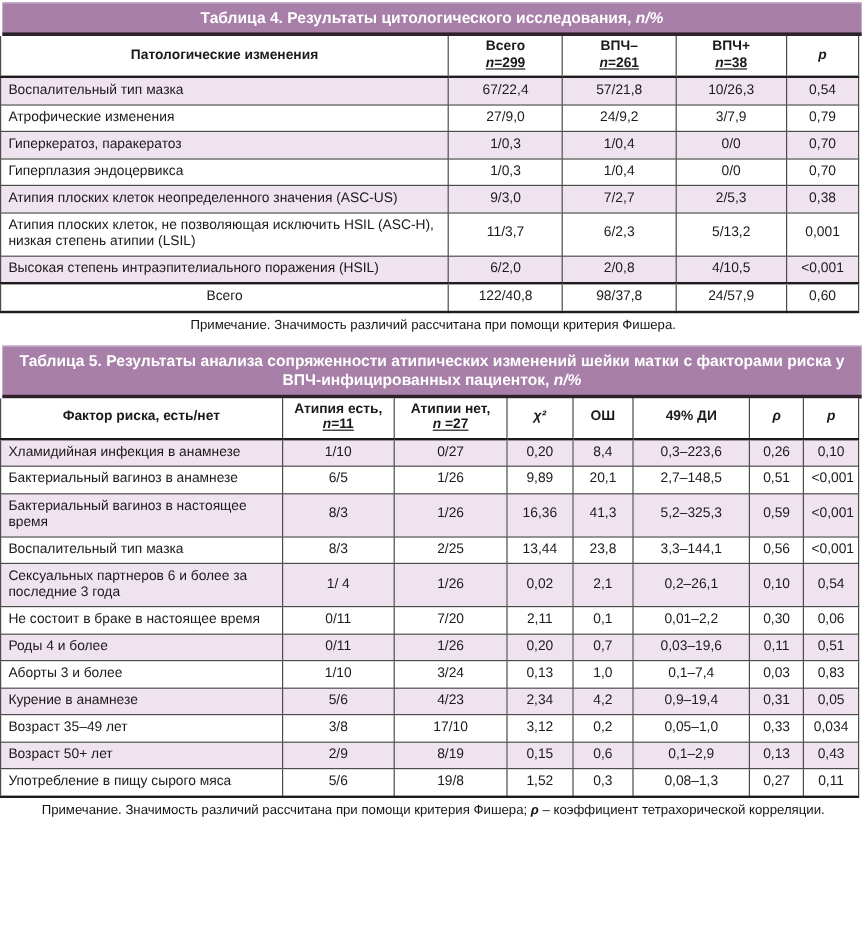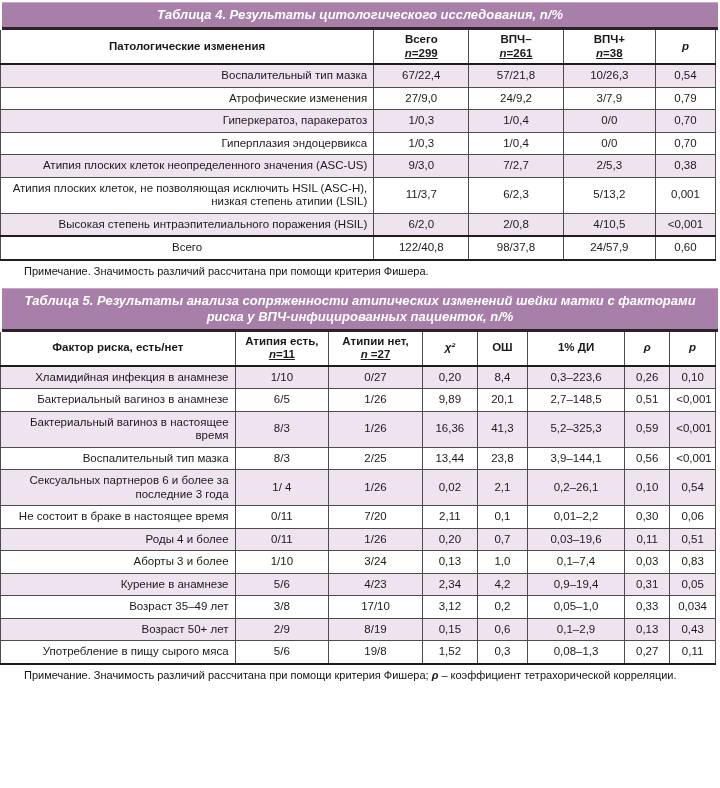--- a/index.html
+++ b/index.html
@@ -14,21 +14,20 @@
     margin:2px 2px 0 2px;
     background:#a77fa8;
     border-top:1px solid #c9a6c9;
     border-bottom:3px solid #2d2228;
     color:#fff;
     font-weight:bold;
     font-size:13px;
     line-height:16px;
     text-align:center;
     padding:4px 14px;
-    font-style:italic;
   }
   .band .suffix{display:inline-block;}
   .band .suffix::first-letter{font-style:italic;}
   table{
     border-collapse:collapse;
     table-layout:fixed;
     width:716px;
     margin:0 0;
     font-size:11.5px;
     line-height:13.5px;
@@ -47,31 +46,32 @@
     border-top:none;
     padding:3px 4px;
   }
   .hl{display:block;}
   .it{font-style:italic;}
   .hsub{display:block;font-weight:bold;text-decoration:underline;}
   .hsub::first-letter{font-style:italic;}
   .hsub:empty{display:none;}
   tbody tr:nth-child(odd) td{background:#f0e3f0;}
   tbody tr:nth-child(even) td{background:#fff;}
-  .label-cell{text-align:right;}
+  .label-cell{text-align:left;}
   .value-cell{text-align:center;}
   tfoot td{background:#fff;border-top:2px solid #1c1c1c;}
   tfoot .label-cell{text-align:center;}
   table.t-outer{border-top:none;}
   .tbl-wrap table{border-bottom:2px solid #1c1c1c;}
   .note{
     font-size:11px;
     line-height:13px;
-    margin:4px 4px 10px 24px;
+    margin:4px 4px 10px 6px;
     color:#141414;
+    text-align:center;
   }
   .note i{font-weight:bold;}
 </style>
 </head>
 <body>
 
 <div class="section">
   <div class="band"><span>Таблица 4. Результаты цитологического исследования,</span> <span class="suffix">n/%</span></div>
   <div class="tbl-wrap">
   <table class="t-outer">
@@ -196,21 +196,21 @@
               <span class="hl">Атипии нет,</span>
               <span class="hsub">n =27</span>
             </th>
         <th>
               <span class="hl it">χ²</span>
             </th>
         <th>
               <span class="hl">ОШ</span>
             </th>
         <th>
-              <span class="hl">1% ДИ</span>
+              <span class="hl">49% ДИ</span>
             </th>
         <th>
               <span class="hl it">ρ</span>
             </th>
         <th>
               <span class="hl it">p</span>
             </th>
       </tr>
     </thead>
     <tbody>
@@ -243,21 +243,21 @@
             <td class="value-cell">5,2–325,3</td>
             <td class="value-cell">0,59</td>
             <td class="value-cell">&lt;0,001</td>
           </tr>
           <tr>
             <td class="label-cell">Воспалительный тип мазка</td>
             <td class="value-cell">8/3</td>
             <td class="value-cell">2/25</td>
             <td class="value-cell">13,44</td>
             <td class="value-cell">23,8</td>
-            <td class="value-cell">3,9–144,1</td>
+            <td class="value-cell">3,3–144,1</td>
             <td class="value-cell">0,56</td>
             <td class="value-cell">&lt;0,001</td>
           </tr>
           <tr>
             <td class="label-cell">Сексуальных партнеров 6 и более за последние 3 года</td>
             <td class="value-cell">1/ 4</td>
             <td class="value-cell">1/26</td>
             <td class="value-cell">0,02</td>
             <td class="value-cell">2,1</td>
             <td class="value-cell">0,2–26,1</td>

